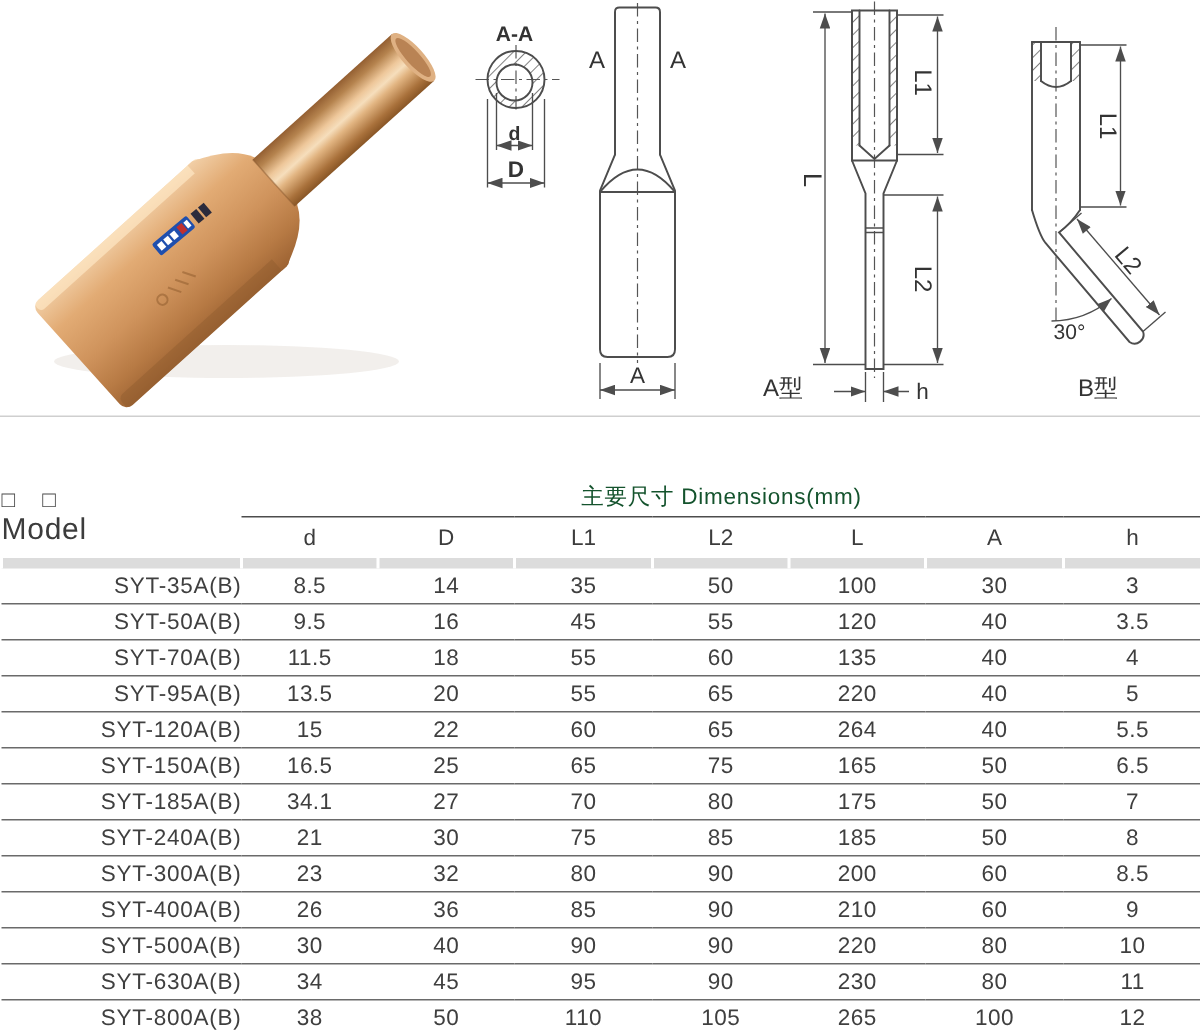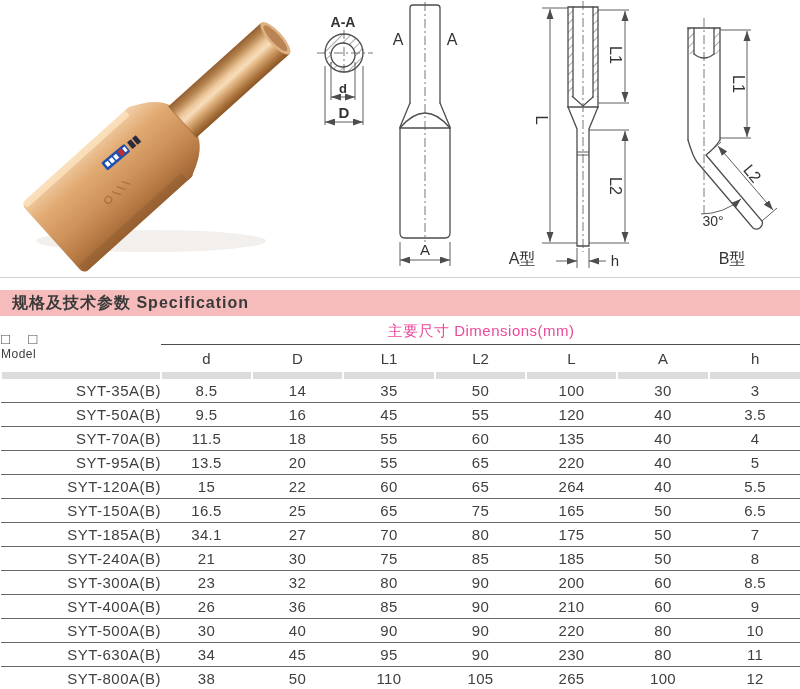--- a/index.html
+++ b/index.html
@@ -8,23 +8,23 @@
   .fig{position:absolute;}
   .divider{position:absolute;left:0;top:277px;width:800px;height:1px;background:#cfcfcf;}
   .titlebar{position:absolute;left:0;top:290px;width:800px;height:26px;background:#f6bcbc;
             line-height:26px;font-size:16px;font-weight:bold;color:#3a3a3a;padding-left:12px;
             box-sizing:border-box;letter-spacing:1px;}
   table.spec{position:absolute;left:0;top:318px;width:800px;border-collapse:collapse;
              table-layout:fixed;font-size:15px;color:#3f3f3f;}
   table.spec td,table.spec th{padding:0;font-weight:normal;}
   th.modelcell{text-align:left;padding-left:10px;vertical-align:middle;}
   th.modelcell .cjk{font-size:15px;letter-spacing:7px;color:#4a4a4a;}
-  th.modelcell .en{font-size:12px;letter-spacing:.5px;color:#3c3c3c;}
+  th.modelcell .en{font-size:20px;letter-spacing:.5px;color:#3c3c3c;}
   th.dimspan{height:26px;vertical-align:middle;text-align:center;font-size:15px;
-             color:#ec4899;border-bottom:1px solid #4c4c4c;letter-spacing:.5px;}
+             color:#14532d;border-bottom:1px solid #4c4c4c;letter-spacing:.5px;}
   tr.colhead th{height:27px;text-align:center;font-size:15px;color:#3c3c3c;}
   tr.bandrow td{height:7px;background:#dcdcdc;border-left:2px solid #fff;border-right:2px solid #fff;}
   tbody.rows td{height:23px;text-align:center;border-bottom:1px solid #6a6a6a;letter-spacing:.3px;}
   tbody.rows td.model{text-align:right;padding-left:8px;letter-spacing:.5px;}
   tbody.rows tr:last-child td{border-bottom:2px solid #303030;}
   svg text{font-family:"Liberation Sans","DejaVu Sans",sans-serif;fill:#333;}
   .dw{stroke:#4d4d4d;stroke-width:1.3;fill:none;stroke-linecap:round;}
   .thin{stroke:#4d4d4d;stroke-width:.9;fill:none;}
   .cl{stroke:#555;stroke-width:.8;fill:none;stroke-dasharray:9 3 2 3;}
 </style>
@@ -180,23 +180,20 @@
     <line class="thin" x1="112" y1="221" x2="127" y2="208"></line>
     <line class="thin" x1="68" y1="146" x2="123" y2="210" marker-start="url(#arrS)" marker-end="url(#arrE)"></line>
     <text x="100" y="177" font-size="16" text-anchor="middle" transform="rotate(50 99 175)">L2</text>
     <path class="thin" d="M51,214 A62,62 0 0 0 91,199" marker-end="url(#arrE)"></path>
     <text x="63" y="226" font-size="14" text-anchor="middle">30°</text>
     <text x="82" y="264" font-size="16" text-anchor="middle">B型</text>
   </svg>
 
   <div class="divider"></div>
 
-  <div class="titlebar">
-    <span>规格及技术参数 Specification</span>
-  </div>
 
   <table class="spec">
     <colgroup>
       <col style="width:160px">
         <col style="width:91px">
         <col style="width:91px">
         <col style="width:92px">
       <col style="width:91px">
         <col style="width:91px">
         <col style="width:92px">

